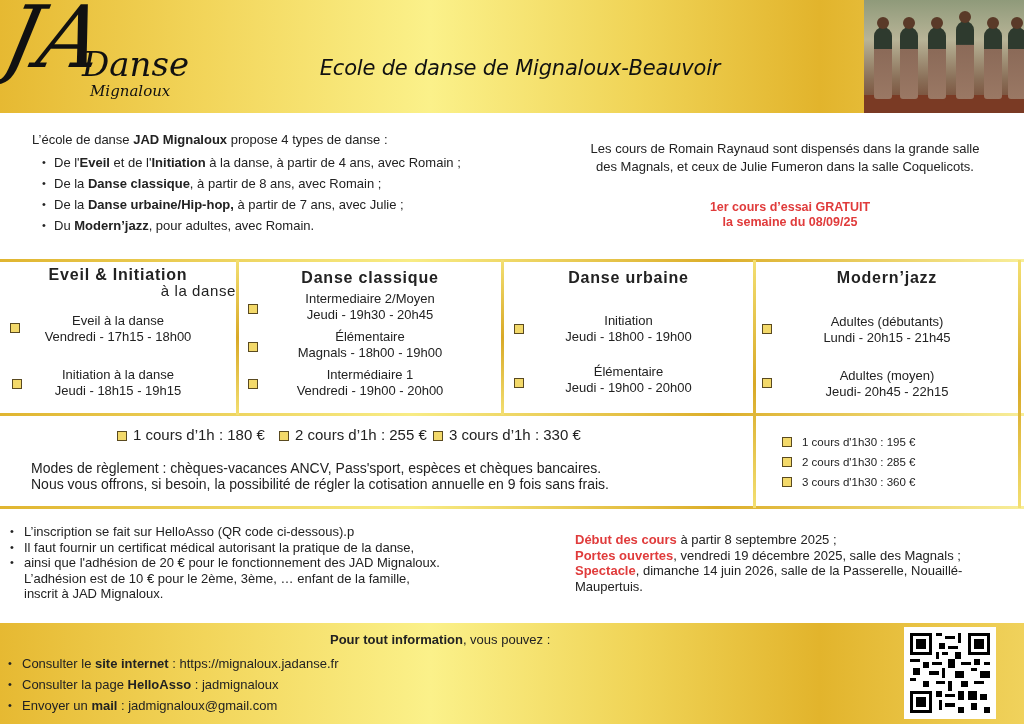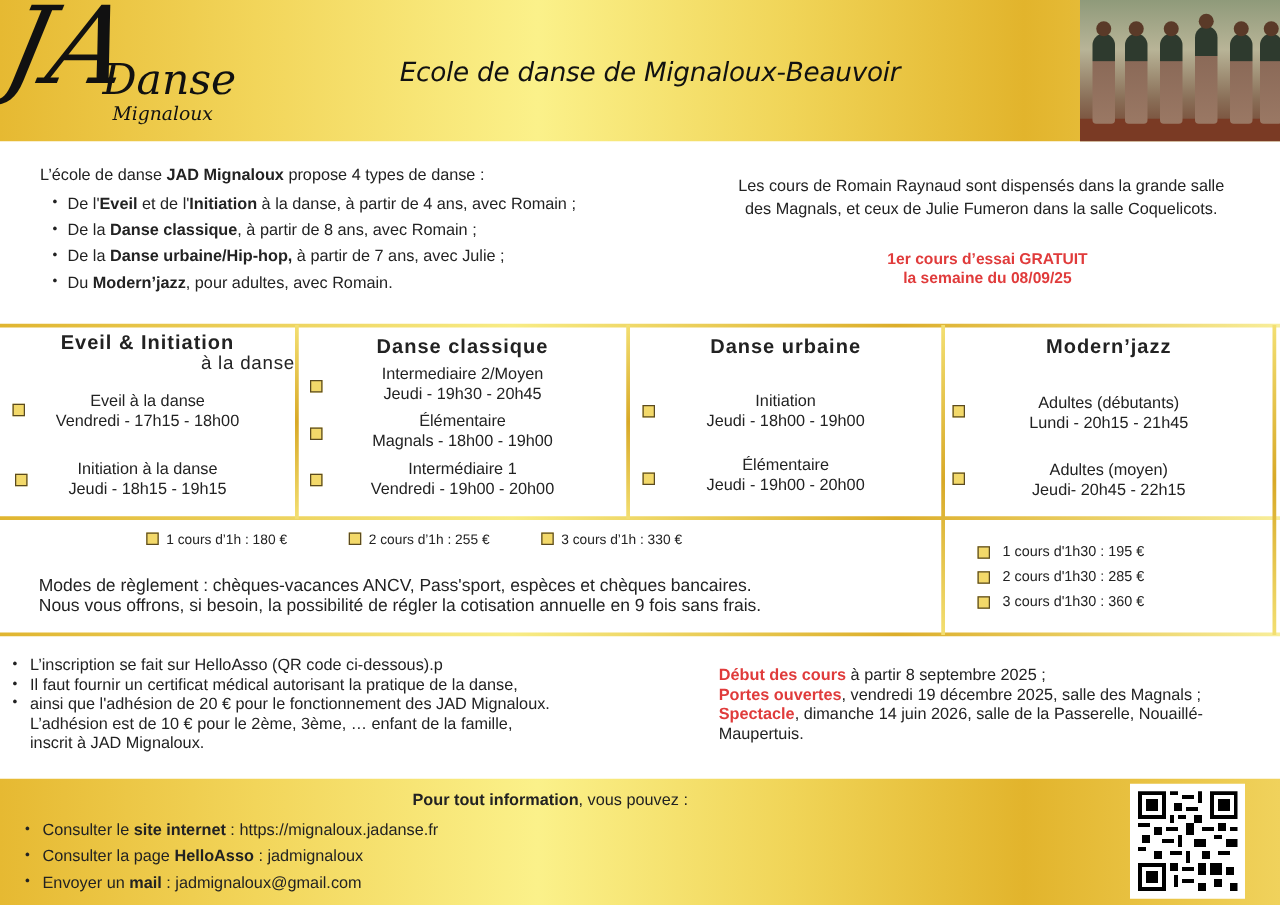--- a/index.html
+++ b/index.html
@@ -10,21 +10,21 @@
     background: linear-gradient(90deg, #e6b932 0%, #f2d55a 20%, #fbf18a 42%, #f0d457 62%, #e2b42c 80%, #f0d25c 100%);
   }
 
   
   #header { position: absolute; left: 0; top: 0; width: 1024px; height: 113px; }
   #logo { position: absolute; left: 4px; top: 2px; width: 170px; height: 108px; }
   #logo .big-j { position: absolute; left: 2px; top: -8px; font-family: "DejaVu Serif", serif; font-style: italic; font-size: 86px; color: #111; line-height: 1; transform: skewX(-12deg); }
   #logo .danse { position: absolute; left: 78px; top: 42px; font-family: "DejaVu Serif", serif; font-style: italic; font-size: 34px; color: #111; }
   #logo .mign { position: absolute; left: 86px; top: 80px; font-family: "DejaVu Serif", serif; font-style: italic; font-size: 15px; color: #111; }
   #title1 { position: absolute; left: 300px; top: 14px; width: 430px; text-align: center; font-family: "DejaVu Sans", sans-serif; font-style: italic; font-size: 27px; color: #111; letter-spacing: -0.3px; }
-  #title2 { position: absolute; left: 270px; top: 46px; width: 500px; text-align: center; font-family: "DejaVu Sans", sans-serif; font-style: italic; font-size: 21px; color: #111; letter-spacing: -0.2px; }
+  #title2 { position: absolute; left: 270px; top: 56px; width: 500px; text-align: center; font-family: "DejaVu Sans", sans-serif; font-style: italic; font-size: 21px; color: #111; letter-spacing: -0.2px; }
   #photo { position: absolute; left: 864px; top: 0; width: 160px; height: 113px; overflow: hidden;
     background: linear-gradient(180deg, #8f9a7a 0%, #b8b497 35%, #8a6f58 70%, #6e3d2a 100%); }
   #photo .dancer { position: absolute; bottom: 14px; width: 18px; height: 72px; border-radius: 9px 9px 3px 3px;
     background: linear-gradient(180deg, #2e3a2e 0%, #2e3a2e 30%, #8b6a58 31%, #9a7864 100%); }
   #photo .head { position: absolute; top: -10px; left: 3px; width: 12px; height: 12px; border-radius: 50%; background: #5a3a28; }
   #photo .floor { position: absolute; left: 0; bottom: 0; width: 100%; height: 18px; background: #7a3a24; }
 
   
   #intro { position: absolute; left: 32px; top: 130px; width: 500px; font-size: 13px; line-height: 20px; }
   #intro ul { list-style: none; padding-left: 10px; margin-top: 2px; }
@@ -41,41 +41,41 @@
 
   
   .col { position: absolute; top: 262px; height: 150px; }
   .col-title { text-align: center; font-weight: bold; font-size: 16px; letter-spacing: 0.8px; color: #222; }
   .col-sub { text-align: right; font-size: 15px; letter-spacing: 0.6px; margin-top: -2px; }
   .slot { position: absolute; left: 0; width: 100%; text-align: center; font-size: 13px; line-height: 16px; }
   .chk { position: absolute; width: 10px; height: 10px; background: #f3d96a; border: 1px solid #5a4a20; }
 
   
   #prices-left { position: absolute; left: 0; top: 426px; width: 755px; height: 20px; }
-  .price { position: absolute; top: 0; font-size: 11px; }
+  .price { position: absolute; top: 0; font-size: 15px; }
   .price .chk { position: relative; display: inline-block; vertical-align: -1px; margin-right: 6px; }
   #payment { position: absolute; left: 31px; top: 460px; font-size: 14px; line-height: 16px; }
   #prices-right { position: absolute; left: 780px; top: 432px; font-size: 11.5px; line-height: 20px; }
   #prices-right .row { position: relative; padding-left: 22px; }
   #prices-right .chk { left: 2px; top: 5px; }
 
   
   #inscription { position: absolute; left: 10px; top: 524px; width: 520px; font-size: 13px; line-height: 15.5px; }
   #inscription ul { list-style: none; }
   #inscription li { position: relative; padding-left: 14px; }
   #inscription li::before { content: "•"; position: absolute; left: 0; font-size: 11px; }
   #inscription .cont { padding-left: 14px; }
 
   #events { position: absolute; left: 575px; top: 532px; width: 440px; font-size: 13px; line-height: 15.5px; }
   .red { color: #e03b3b; font-weight: bold; }
 
   
   #footer { position: absolute; left: 0; top: 623px; width: 1024px; height: 101px; }
   #footer-title { position: absolute; left: 330px; top: 9px; font-size: 13px; }
-  #footer ul { position: absolute; left: 20px; top: 30px; list-style: none; font-size: 13px; line-height: 21px; }
+  #footer ul { position: absolute; left: 8px; top: 30px; list-style: none; font-size: 13px; line-height: 21px; }
   #footer li { position: relative; padding-left: 14px; }
   #footer li::before { content: "•"; position: absolute; left: 0; font-size: 11px; }
   #qr { position: absolute; left: 904px; top: 4px; width: 92px; height: 92px; background: #fff; padding: 6px; }
   #qr svg { width: 80px; height: 80px; display: block; }
 </style>
 </head>
 <body>
 
 <div id="header" class="gold-bg">
   <div id="logo">

